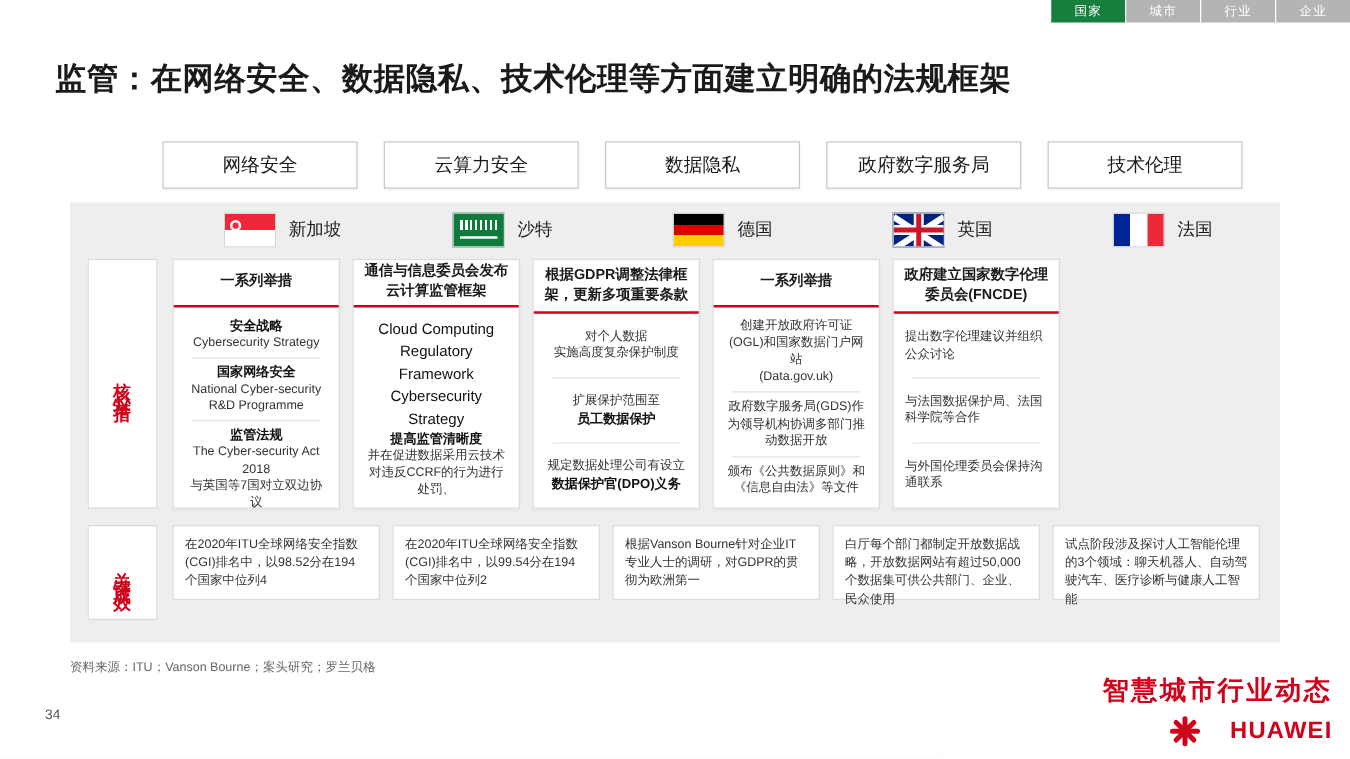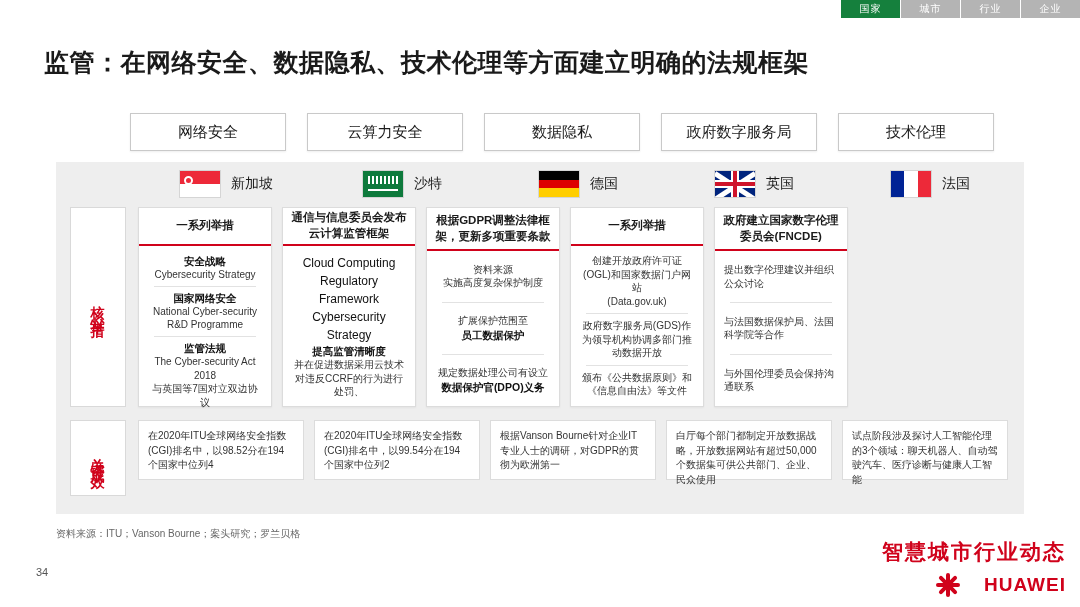--- a/index.html
+++ b/index.html
@@ -322,21 +322,21 @@
         <div class="blk">
           <div>对违反CCRF的行为进行处罚、</div>
         </div>
       </div>
     </div>
 
     <div class="card">
       <div class="card-head">根据GDPR调整法律框架，更新多项重要条款</div>
       <div class="card-body">
         <div class="blk">
-          <div>资料来源</div>
+          <div>对个人数据</div>
           <div>实施高度复杂保护制度</div>
         </div>
         <div class="sep"></div>
         <div class="blk">
           <div>扩展保护范围至</div>
           <div class="b">员工数据保护</div>
         </div>
         <div class="sep"></div>
         <div class="blk">
           <div>规定数据处理公司有设立</div>

